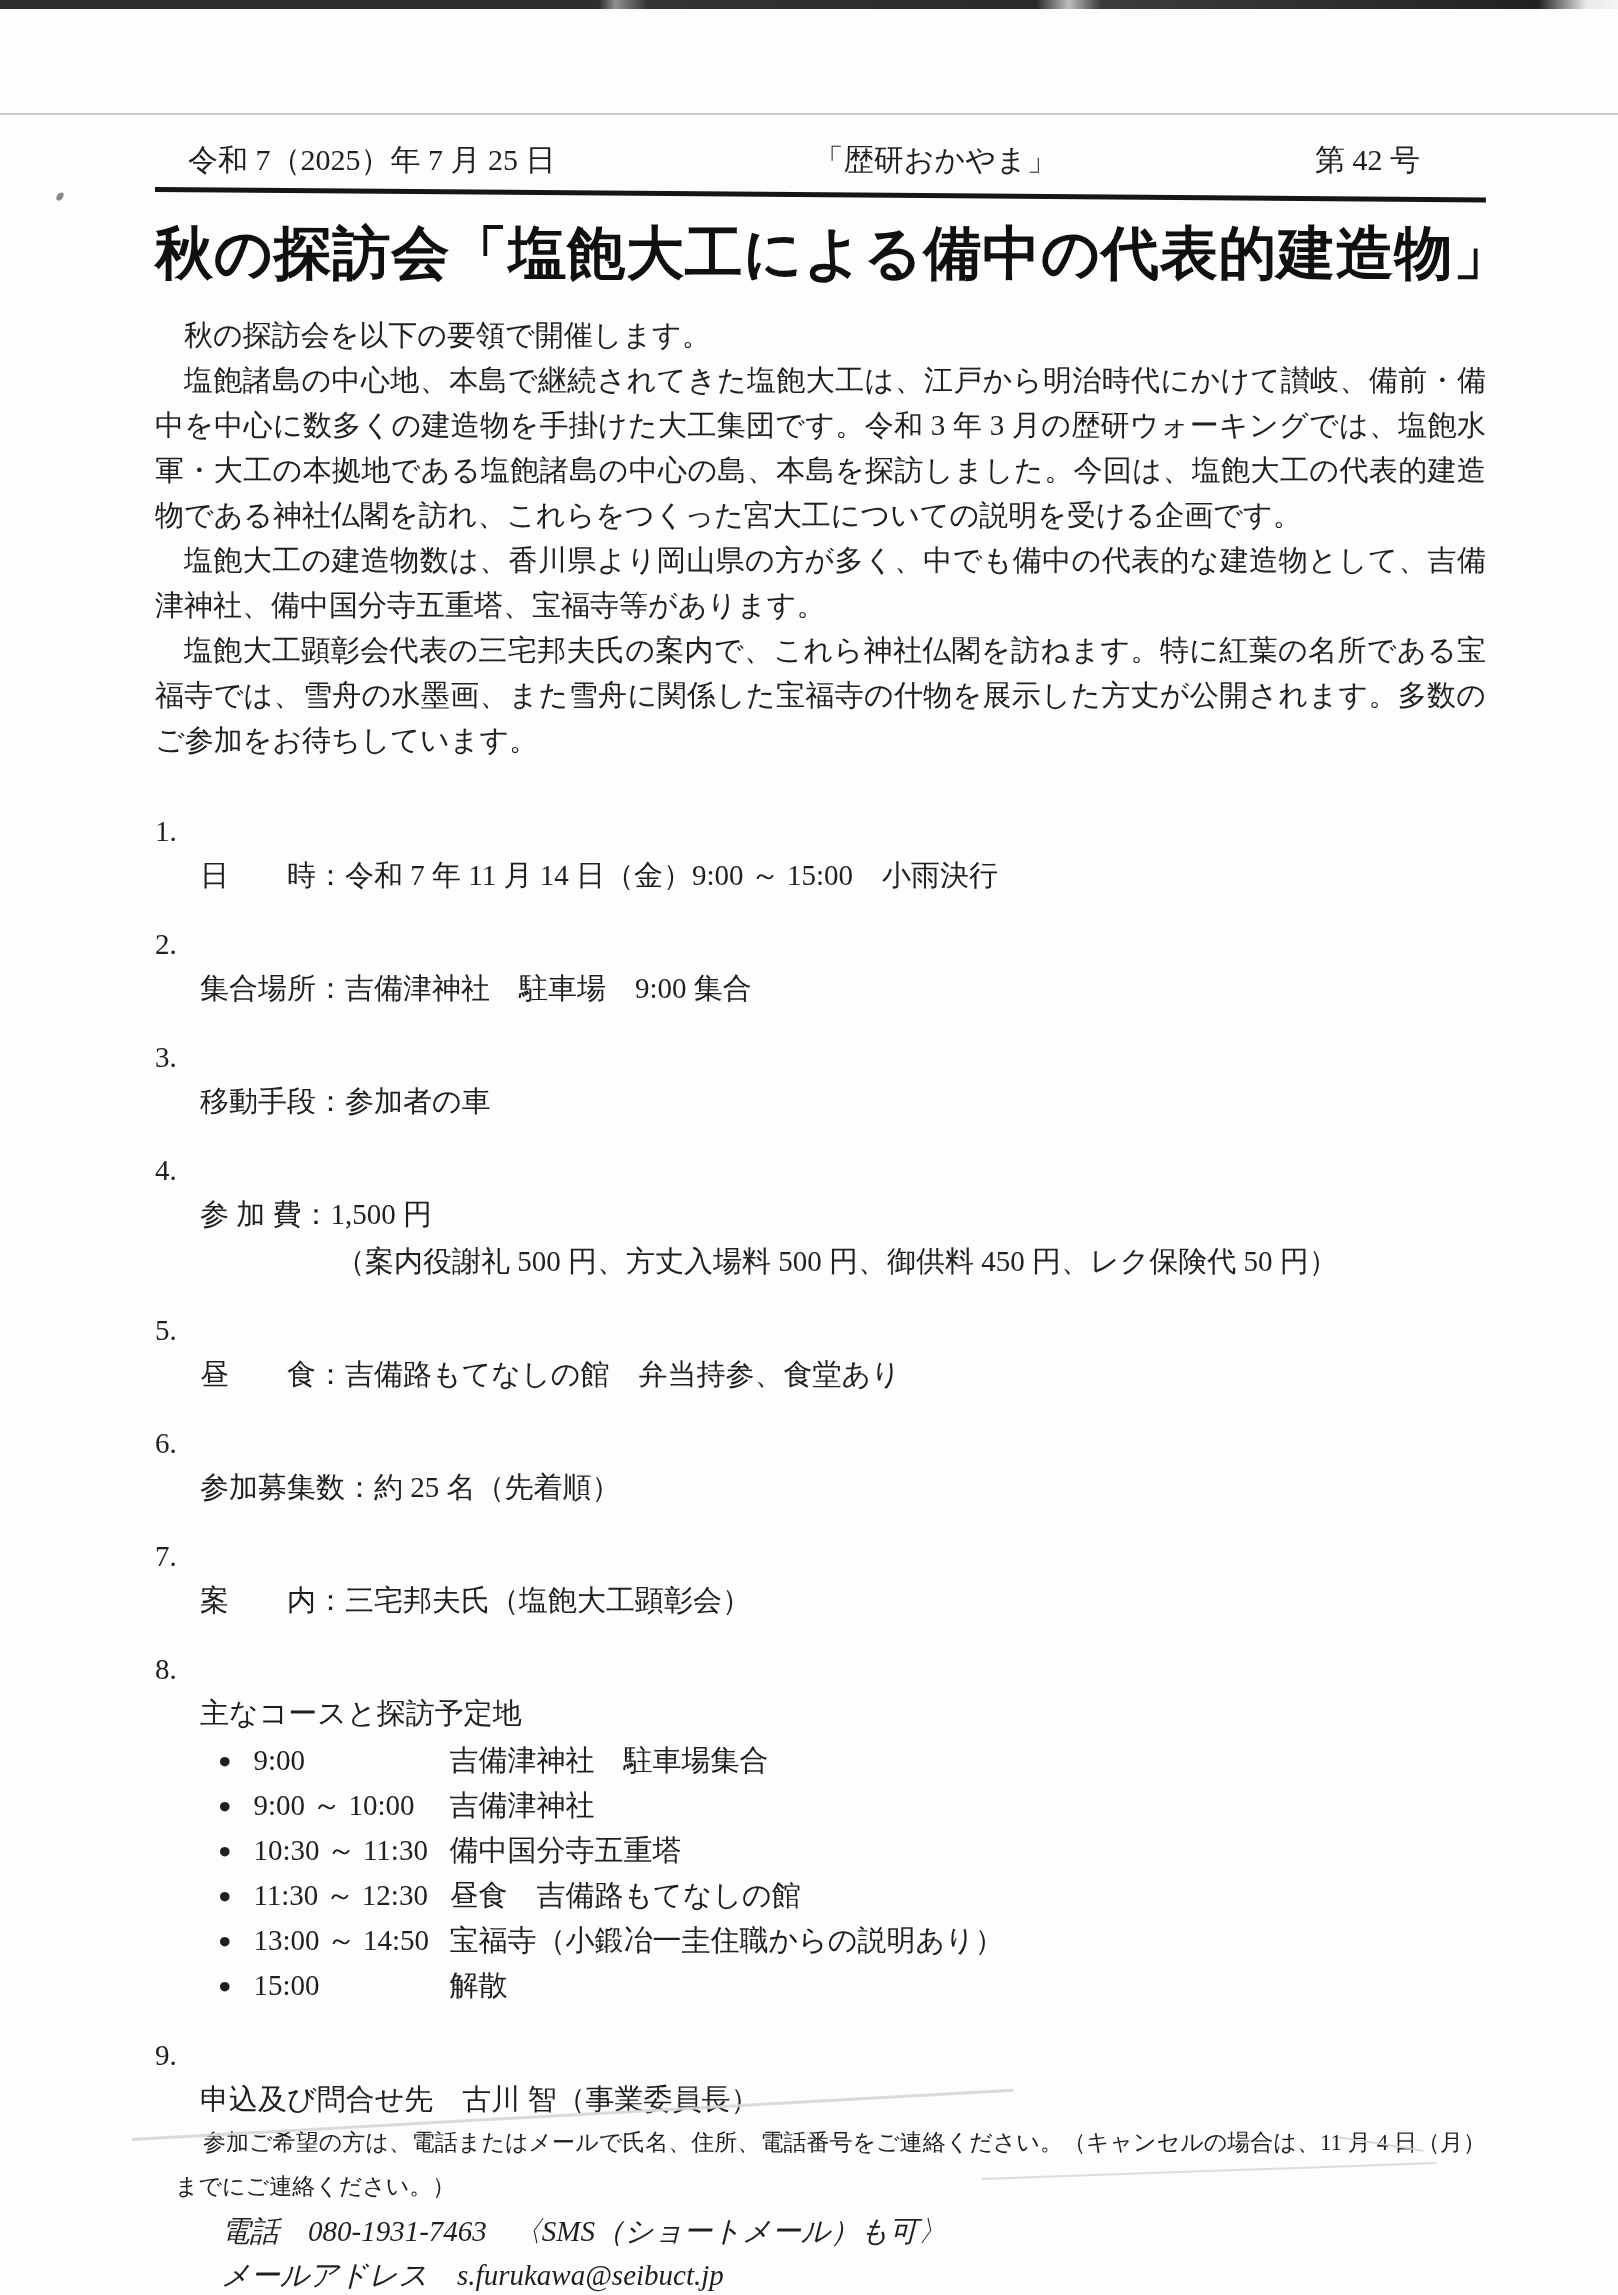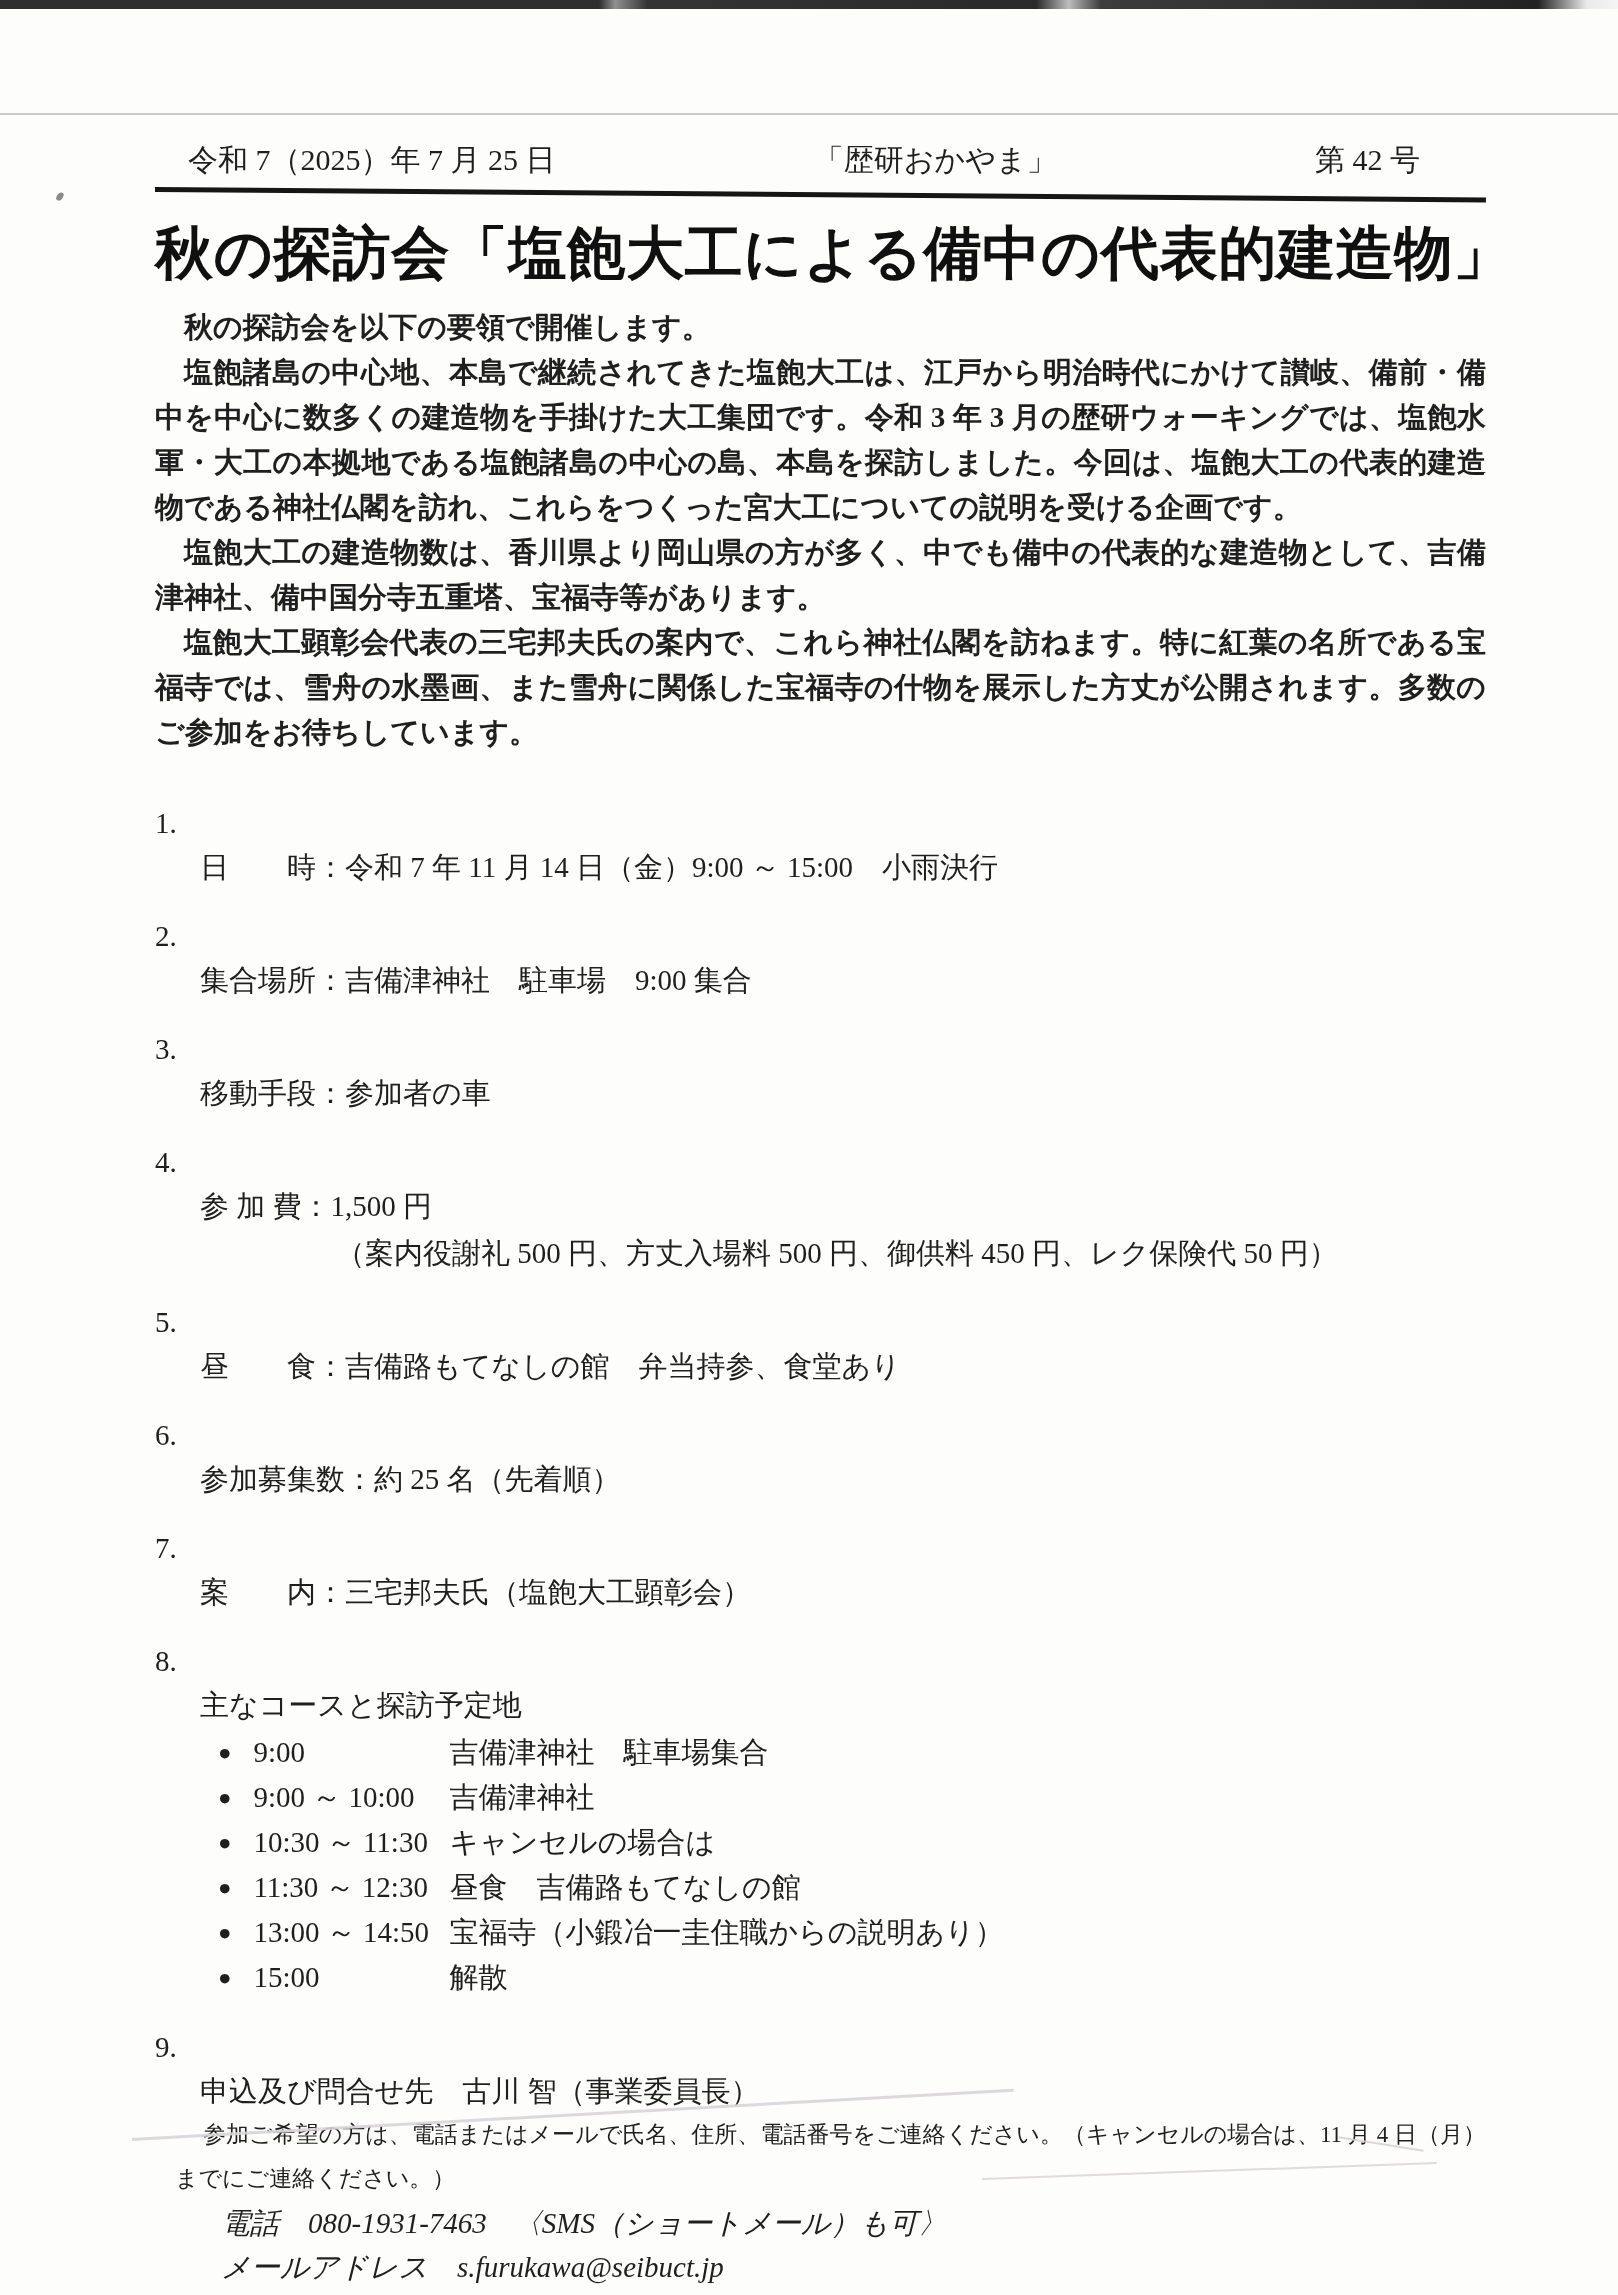--- a/index.html
+++ b/index.html
@@ -29,21 +29,21 @@
   .rule{
     margin-top:9.2px;height:5.3px;background:#161616;
     transform:rotate(0.45deg);transform-origin:left center;
   }
   .page-title{
     margin-top:28px;
     font-family:"Liberation Sans","DejaVu Sans",sans-serif;
     font-weight:900;font-size:58px;line-height:65px;letter-spacing:0.7px;color:#101010;
     white-space:nowrap;
   }
-  .intro{margin-top:20px;font-weight:bold;}
+  .intro{margin-top:28px;}
   .intro p{margin:0;font-size:29px;line-height:45px;text-align:justify;text-indent:29px;}
   .list{margin-top:46px;}
   .item{display:flex;margin-bottom:25px;font-size:29px;line-height:44px;}
   .item .num{width:45px;flex:none;}
   .item-body{flex:1;margin-top:44px;}
   .item-note{margin-top:2.6px;margin-left:136px;}
   .schedule{margin:2.6px 0 25px 63px;}
   .srow{display:flex;font-size:29px;line-height:45px;}
   .srow .bullet{width:22.4px;flex:none;font-size:22.4px;}
   .srow .time{width:196px;flex:none;margin-left:13px;}
@@ -148,21 +148,21 @@
         <span>吉備津神社　駐車場集合</span>
       </div>
       <div class="srow">
         <span class="bullet">●</span>
         <span class="time">9:00 ～ 10:00</span>
         <span>吉備津神社</span>
       </div>
       <div class="srow">
         <span class="bullet">●</span>
         <span class="time">10:30 ～ 11:30</span>
-        <span>キャンセルの場合は</span>
+        <span>備中国分寺五重塔</span>
       </div>
       <div class="srow">
         <span class="bullet">●</span>
         <span class="time">11:30 ～ 12:30</span>
         <span>昼食　吉備路もてなしの館</span>
       </div>
       <div class="srow">
         <span class="bullet">●</span>
         <span class="time">13:00 ～ 14:50</span>
         <span>宝福寺（小鍛冶一圭住職からの説明あり）</span>

